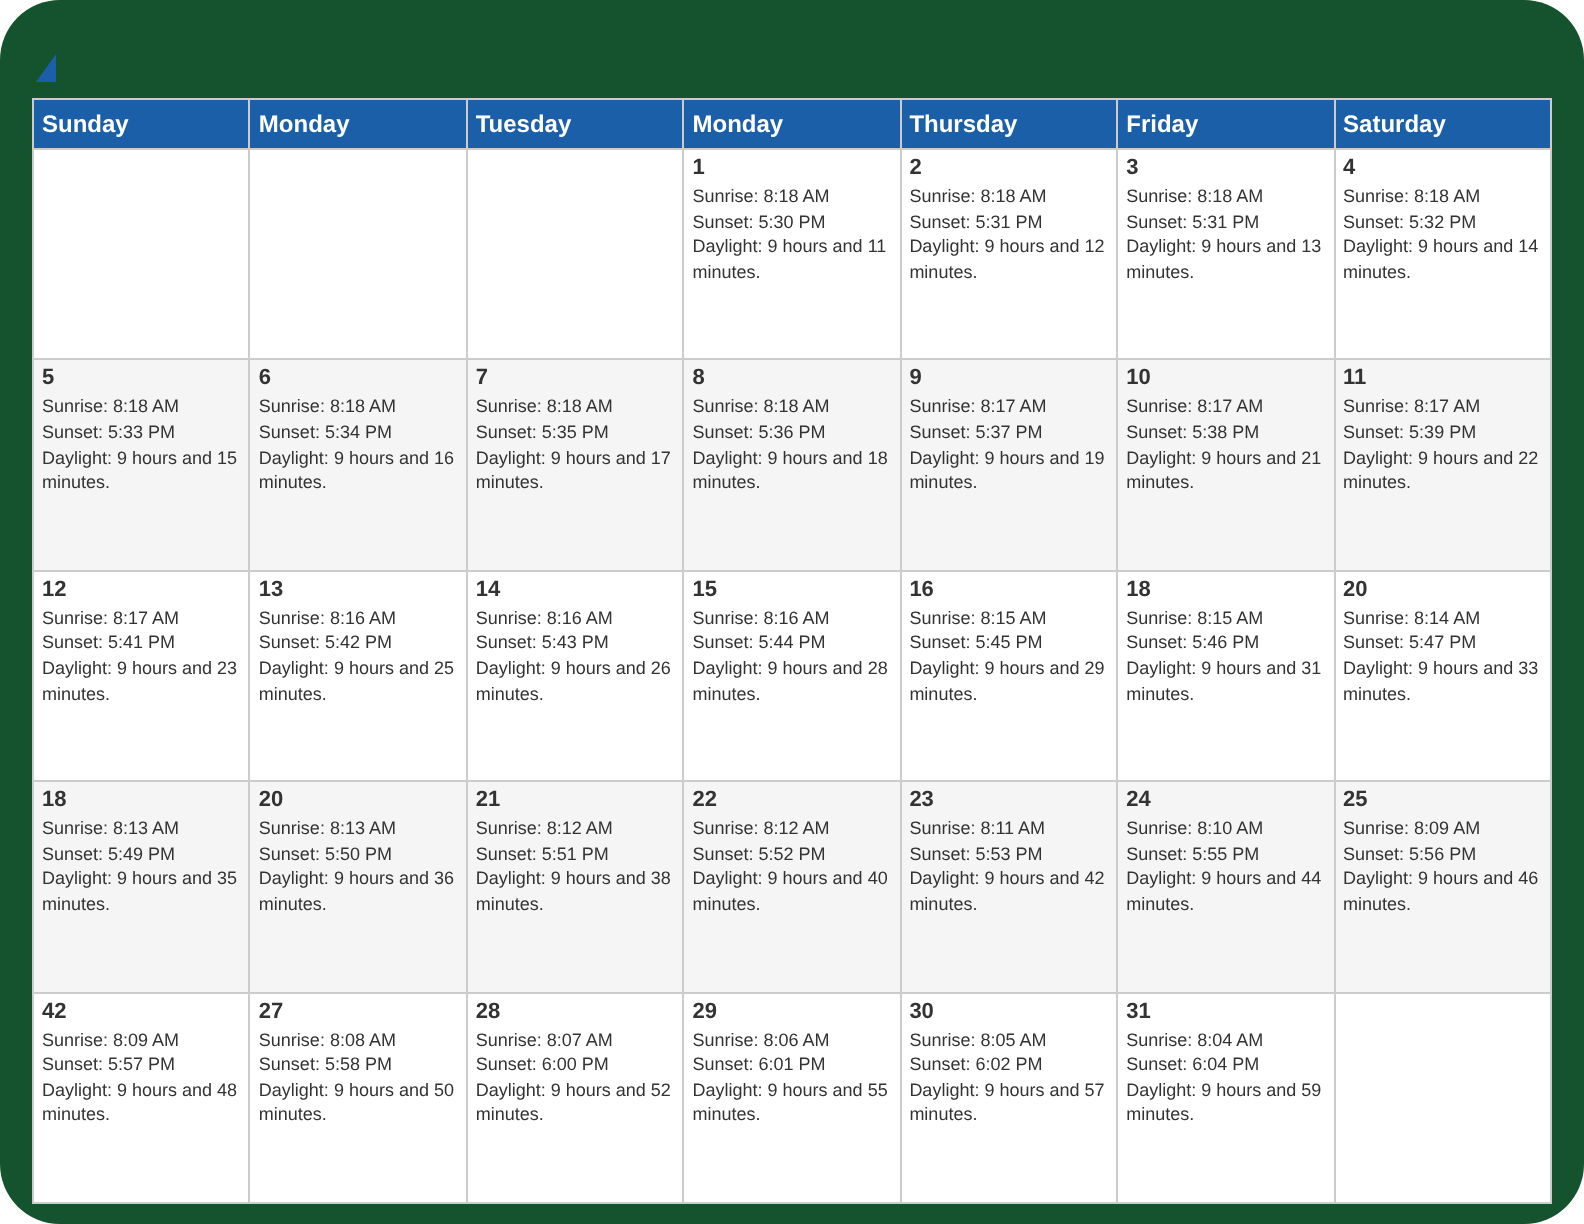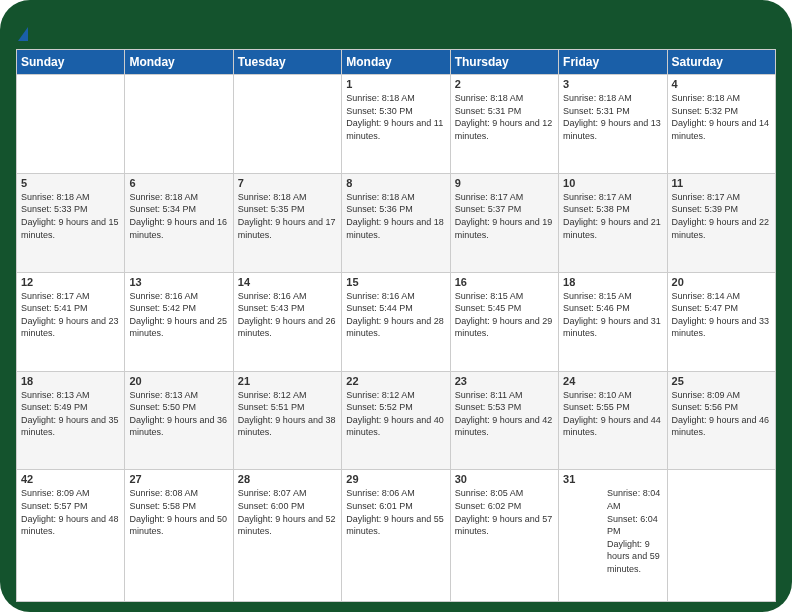--- a/index.html
+++ b/index.html
@@ -332,21 +332,21 @@
 Daylight: 9 hours and 55 minutes.</div>
           </td>
           <td>
             <span class="day-number">30</span>
             <div class="day-info" style="white-space: pre-line;">Sunrise: 8:05 AM
 Sunset: 6:02 PM
 Daylight: 9 hours and 57 minutes.</div>
           </td>
           <td>
             <span class="day-number">31</span>
-            <div class="day-info" style="white-space: pre-line; margin-left: 44px;">Sunrise: 8:04 AM
+            <div class="day-info" style="white-space: pre-line;">Sunrise: 8:04 AM
 Sunset: 6:04 PM
 Daylight: 9 hours and 59 minutes.</div>
           </td>
           <td class="empty-cell"></td>
         </tr>
       </tbody>
   </table>
 </div>
 
 </body></html>

